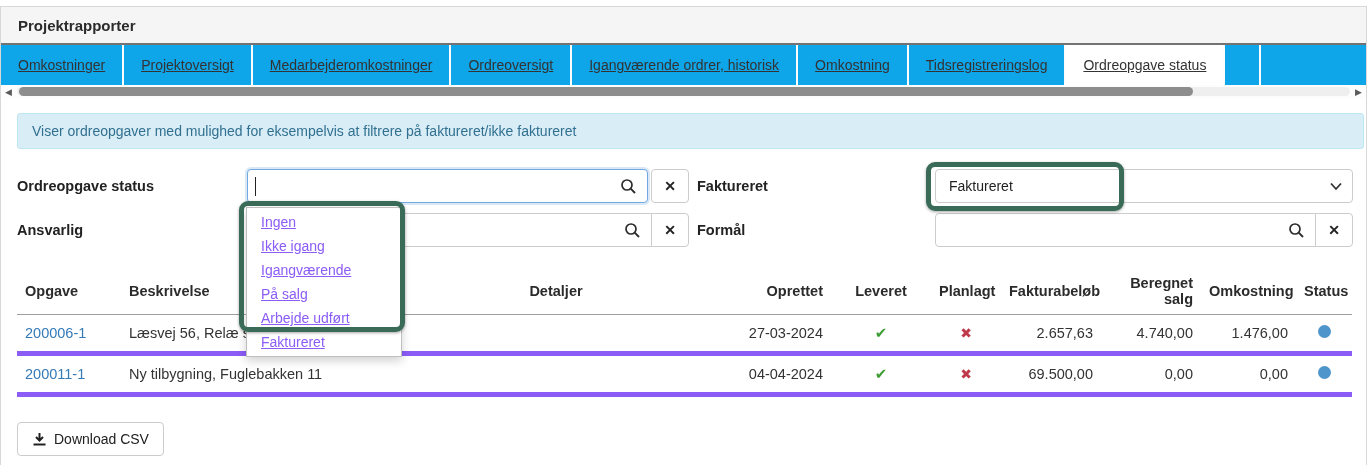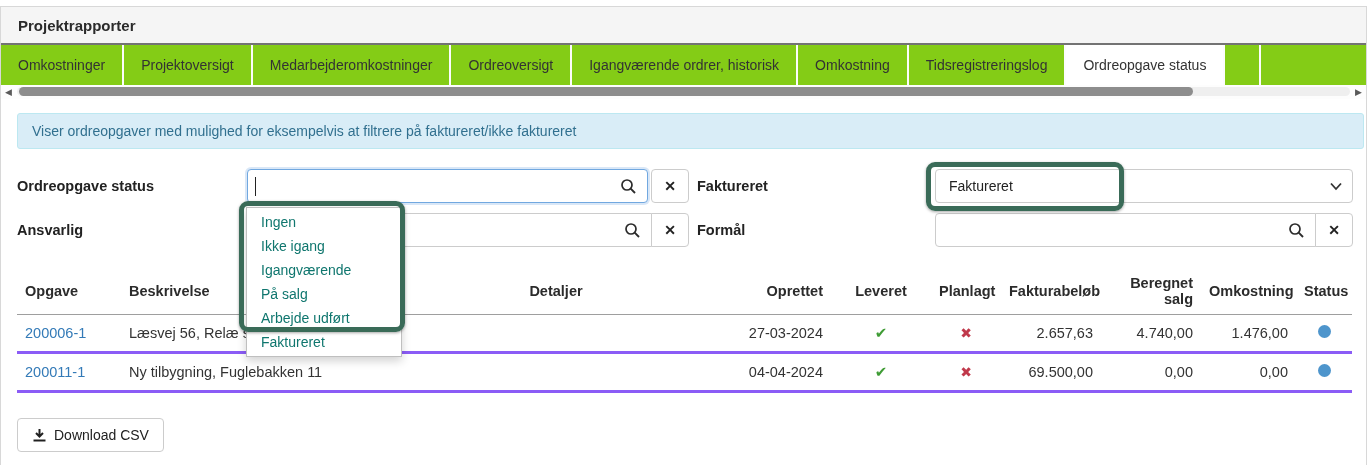--- a/index.html
+++ b/index.html
@@ -6,21 +6,21 @@
   html,body { background:#fff; }
   body { font-family:"Liberation Sans","DejaVu Sans",sans-serif; color:#333; }
   .page { position:relative; width:1367px; height:465px; overflow:hidden; background:#fff; }
 
   .panel { position:absolute; top:6px; left:0; width:1367px; border:1px solid #d8d8d8; background:#fff; }
 
   .panel-header { height:38px; background:#f5f5f5; border-bottom:2px solid #737373;
     display:flex; align-items:center; padding-left:17px; }
   .panel-title { font-weight:bold; font-size:15px; color:#2b2b2b; }
 
-  .tabbar { height:40px; background:#84cc16; display:flex; overflow:hidden; white-space:nowrap; }
+  .tabbar { height:40px; background:#0ea5e9; display:flex; overflow:hidden; white-space:nowrap;text-decoration:underline; }
   .tab { flex:0 0 auto; display:flex; align-items:center; padding:0 17px; font-size:14px;
     color:#333; border-right:2px solid #fcfcfc; cursor:pointer; }
   .tab.active { background:#fff; }
 
   .hscroll { position:relative; height:14px; background:#fdfdfd; }
   .hs-arrow { position:absolute; top:1px; font-size:9px; color:#5a5a5a; line-height:12px; }
   .hs-arrow.left { left:4px; } .hs-arrow.right { right:4px; }
   .hs-track { position:absolute; left:16px; right:16px; top:2px; height:9px; background:#efefef; border-radius:5px; }
   .hs-thumb { position:absolute; left:18px; top:2px; width:1174px; height:9px; background:#8d8d8d; border-radius:5px; }
 
@@ -45,35 +45,35 @@
     background:#fff; font-size:14px; color:#222; font-weight:bold; cursor:pointer;
     display:flex; align-items:center; justify-content:center; }
   .sinput.focused + .clear-btn { margin-left:3px; border-radius:4px; }
 
   .select { position:relative; border:1px solid #ccc; border-radius:4px; background:#fff; height:34px;
     display:flex; align-items:center; padding:0 30px 0 13px; font-size:14px; color:#222; cursor:pointer; }
   .select .chev { position:absolute; right:10px; top:12px; }
 
   table.grid { border-collapse:collapse; table-layout:fixed; width:1335px; margin-top:21px; font-size:14.5px; }
   table.grid th { font-weight:bold; color:#2b2b2b; padding:7px 8px; border-bottom:1px solid #9e9e9e; font-size:14.5px; }
-  table.grid td { padding:9px 8px; border-bottom:3px solid #8b5cf6; color:#333;margin-top:20px; }
+  table.grid td { padding:9px 8px; border-bottom:5px solid #8b5cf6; color:#333;margin-top:20px; }
   th.l,td.l { text-align:left; } th.c,td.c { text-align:center; } th.r,td.r { text-align:right; padding-right:5px; }
   td.first,th.first { padding-left:17px; }
   a.tasklink { color:#337ab7; text-decoration:none; cursor:pointer; }
   .glyph-check { color:#3f9c35; font-size:15px; font-weight:bold; }
   .glyph-cross { color:#c0394b; font-size:14px; font-weight:bold; }
   .status-dot { display:inline-block; width:13px; height:13px; border-radius:50%; background:#4e95cc; }
   td.nowrap { white-space:nowrap; overflow:hidden; }
 
   .csv-btn { margin-top:25px; height:34px; background:#fff; border:1px solid #ccc; border-radius:4px;
     padding:0 14px; font:inherit; font-size:14px; color:#212121; display:flex; align-items:center; gap:7px; cursor:pointer; }
 
   .dropdown { position:absolute; left:246px; top:207px; width:156px; background:#fff;
     border:1px solid #bfbfbf; box-shadow:0 4px 9px rgba(0,0,0,.18); z-index:10; padding:2px 0; }
-  .dd-item { height:24px; line-height:24px; padding-left:14px; font-size:14px; color:#0f766e; cursor:pointer; }
+  .dd-item { height:24px; line-height:24px; padding-left:14px; font-size:14px; color:#8b5cf6; cursor:pointer;text-decoration:underline; }
 
   .annot { position:absolute; border:5px solid #3a6b58; border-radius:9px; z-index:20;
     box-shadow:0 1px 3px rgba(0,0,0,.35); pointer-events:none; }
   .annot1 { left:239px; top:201px; width:166px; height:131px; }
   .annot2 { left:926px; top:162px; width:198px; height:49px; }
 </style>
 </head>
 <body>
 
 <div class="page">

